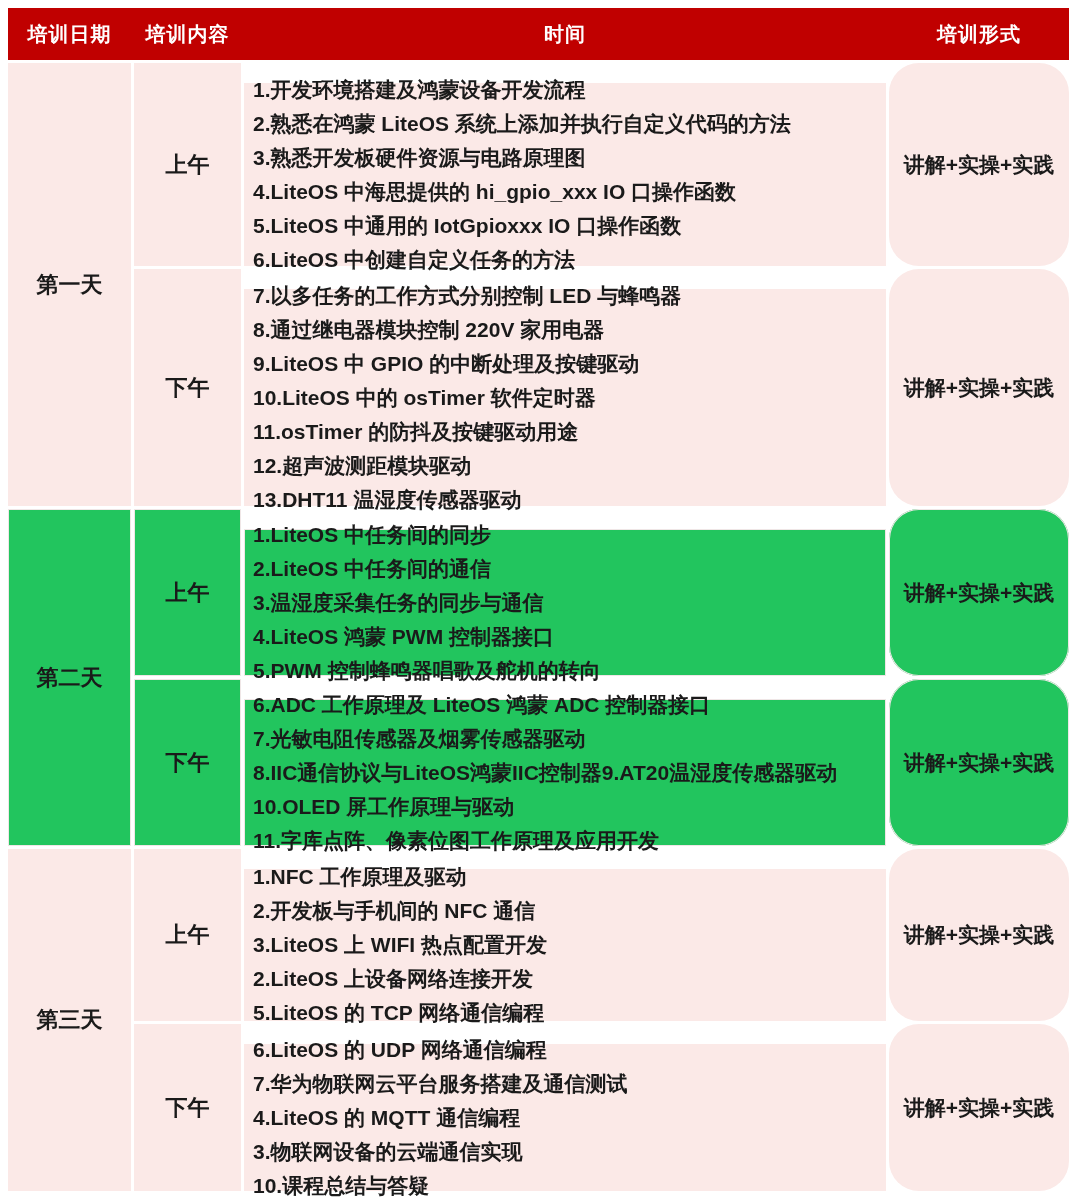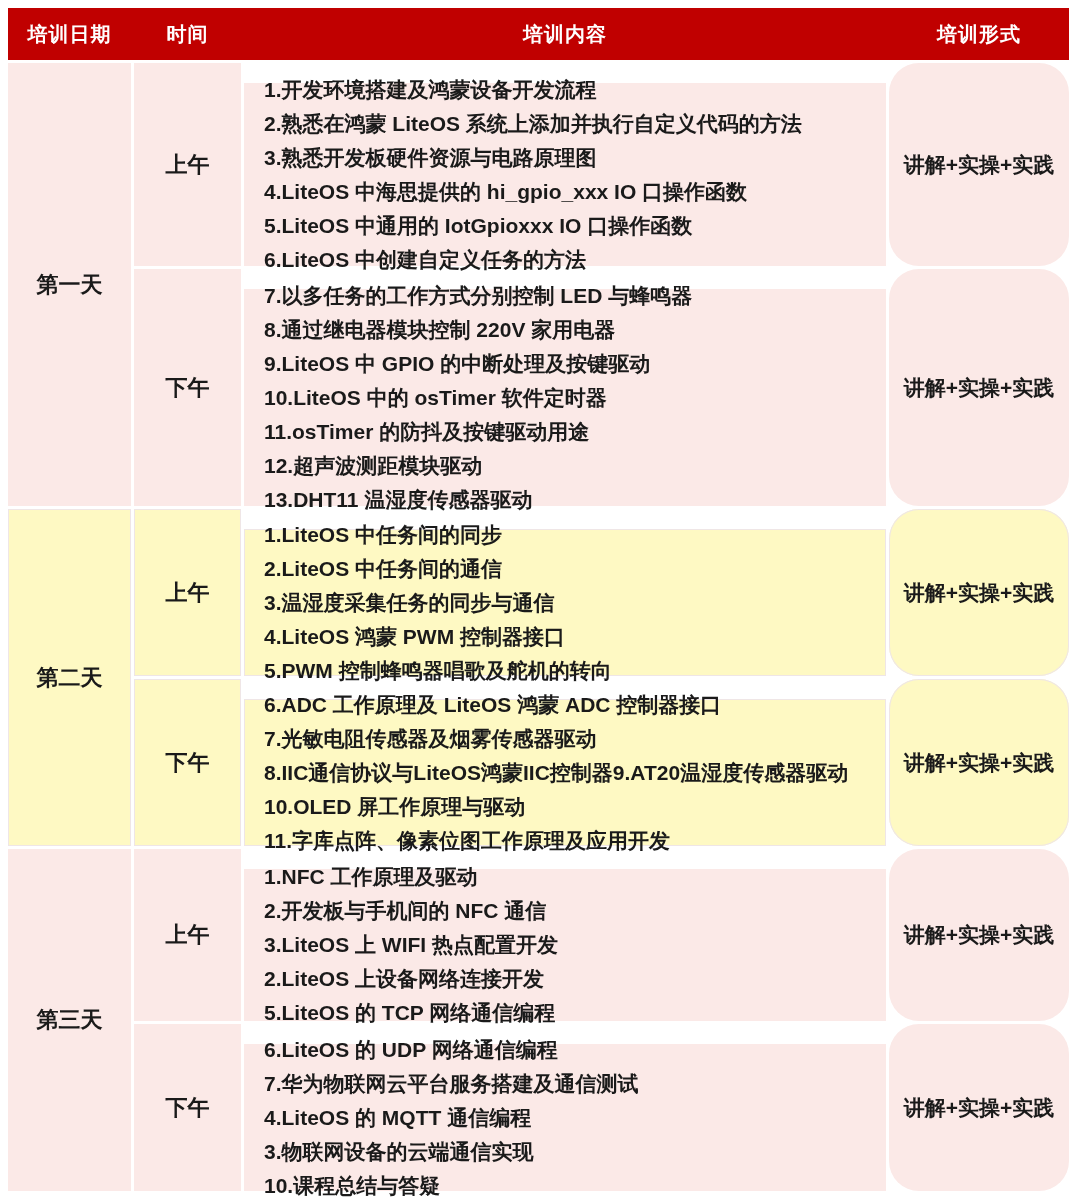--- a/index.html
+++ b/index.html
@@ -48,30 +48,30 @@
     letter-spacing: 1px;
   }
   .cell {
     display: flex;
     align-items: center;
     justify-content: center;
     font-size: 22px;
     font-weight: 600;
   }
   .cell.pink { background: #FBE9E7; }
-  .cell.white { background: #fef9c3; box-shadow: inset 0 0 0 1px #efe6e6; text-align: center; }
+  .cell.white { background: #22c55e; box-shadow: inset 0 0 0 1px #efe6e6; text-align: center; }
   .day-cell { grid-column: 1; }
   .span-2 { grid-row: span 2; }
   .time-cell { grid-column: 2; }
   .content-cell {
     grid-column: 3;
     flex-direction: column;
     align-items: flex-start;
     justify-content: center;
-    padding-left: 20px;
+    padding-left: 9px;
     margin-top: 20px;
   }
   .content-line {
     font-size: 21px;
     font-weight: 600;
     line-height: 34px;
     white-space: nowrap;
   }
   .format-cell {
     grid-column: 4;
@@ -81,22 +81,22 @@
 </style>
 </head>
 <body>
 
 <div class="page">
   <div class="schedule-grid">
 
     <div class="header-bar">
       <div class="header-inner">
         <div class="header-cell">培训日期</div>
+        <div class="header-cell">培训内容</div>
         <div class="header-cell">时间</div>
-        <div class="header-cell">培训内容</div>
         <div class="header-cell">培训形式</div>
       </div>
     </div>
 
     <div class="cell pink day-cell span-2">第一天</div>
     <div class="cell pink time-cell">上午</div>
     <div class="cell pink content-cell">
         <div class="content-line">1.开发环境搭建及鸿蒙设备开发流程</div>
         <div class="content-line">2.熟悉在鸿蒙 LiteOS 系统上添加并执行自定义代码的方法</div>
         <div class="content-line">3.熟悉开发板硬件资源与电路原理图</div>

